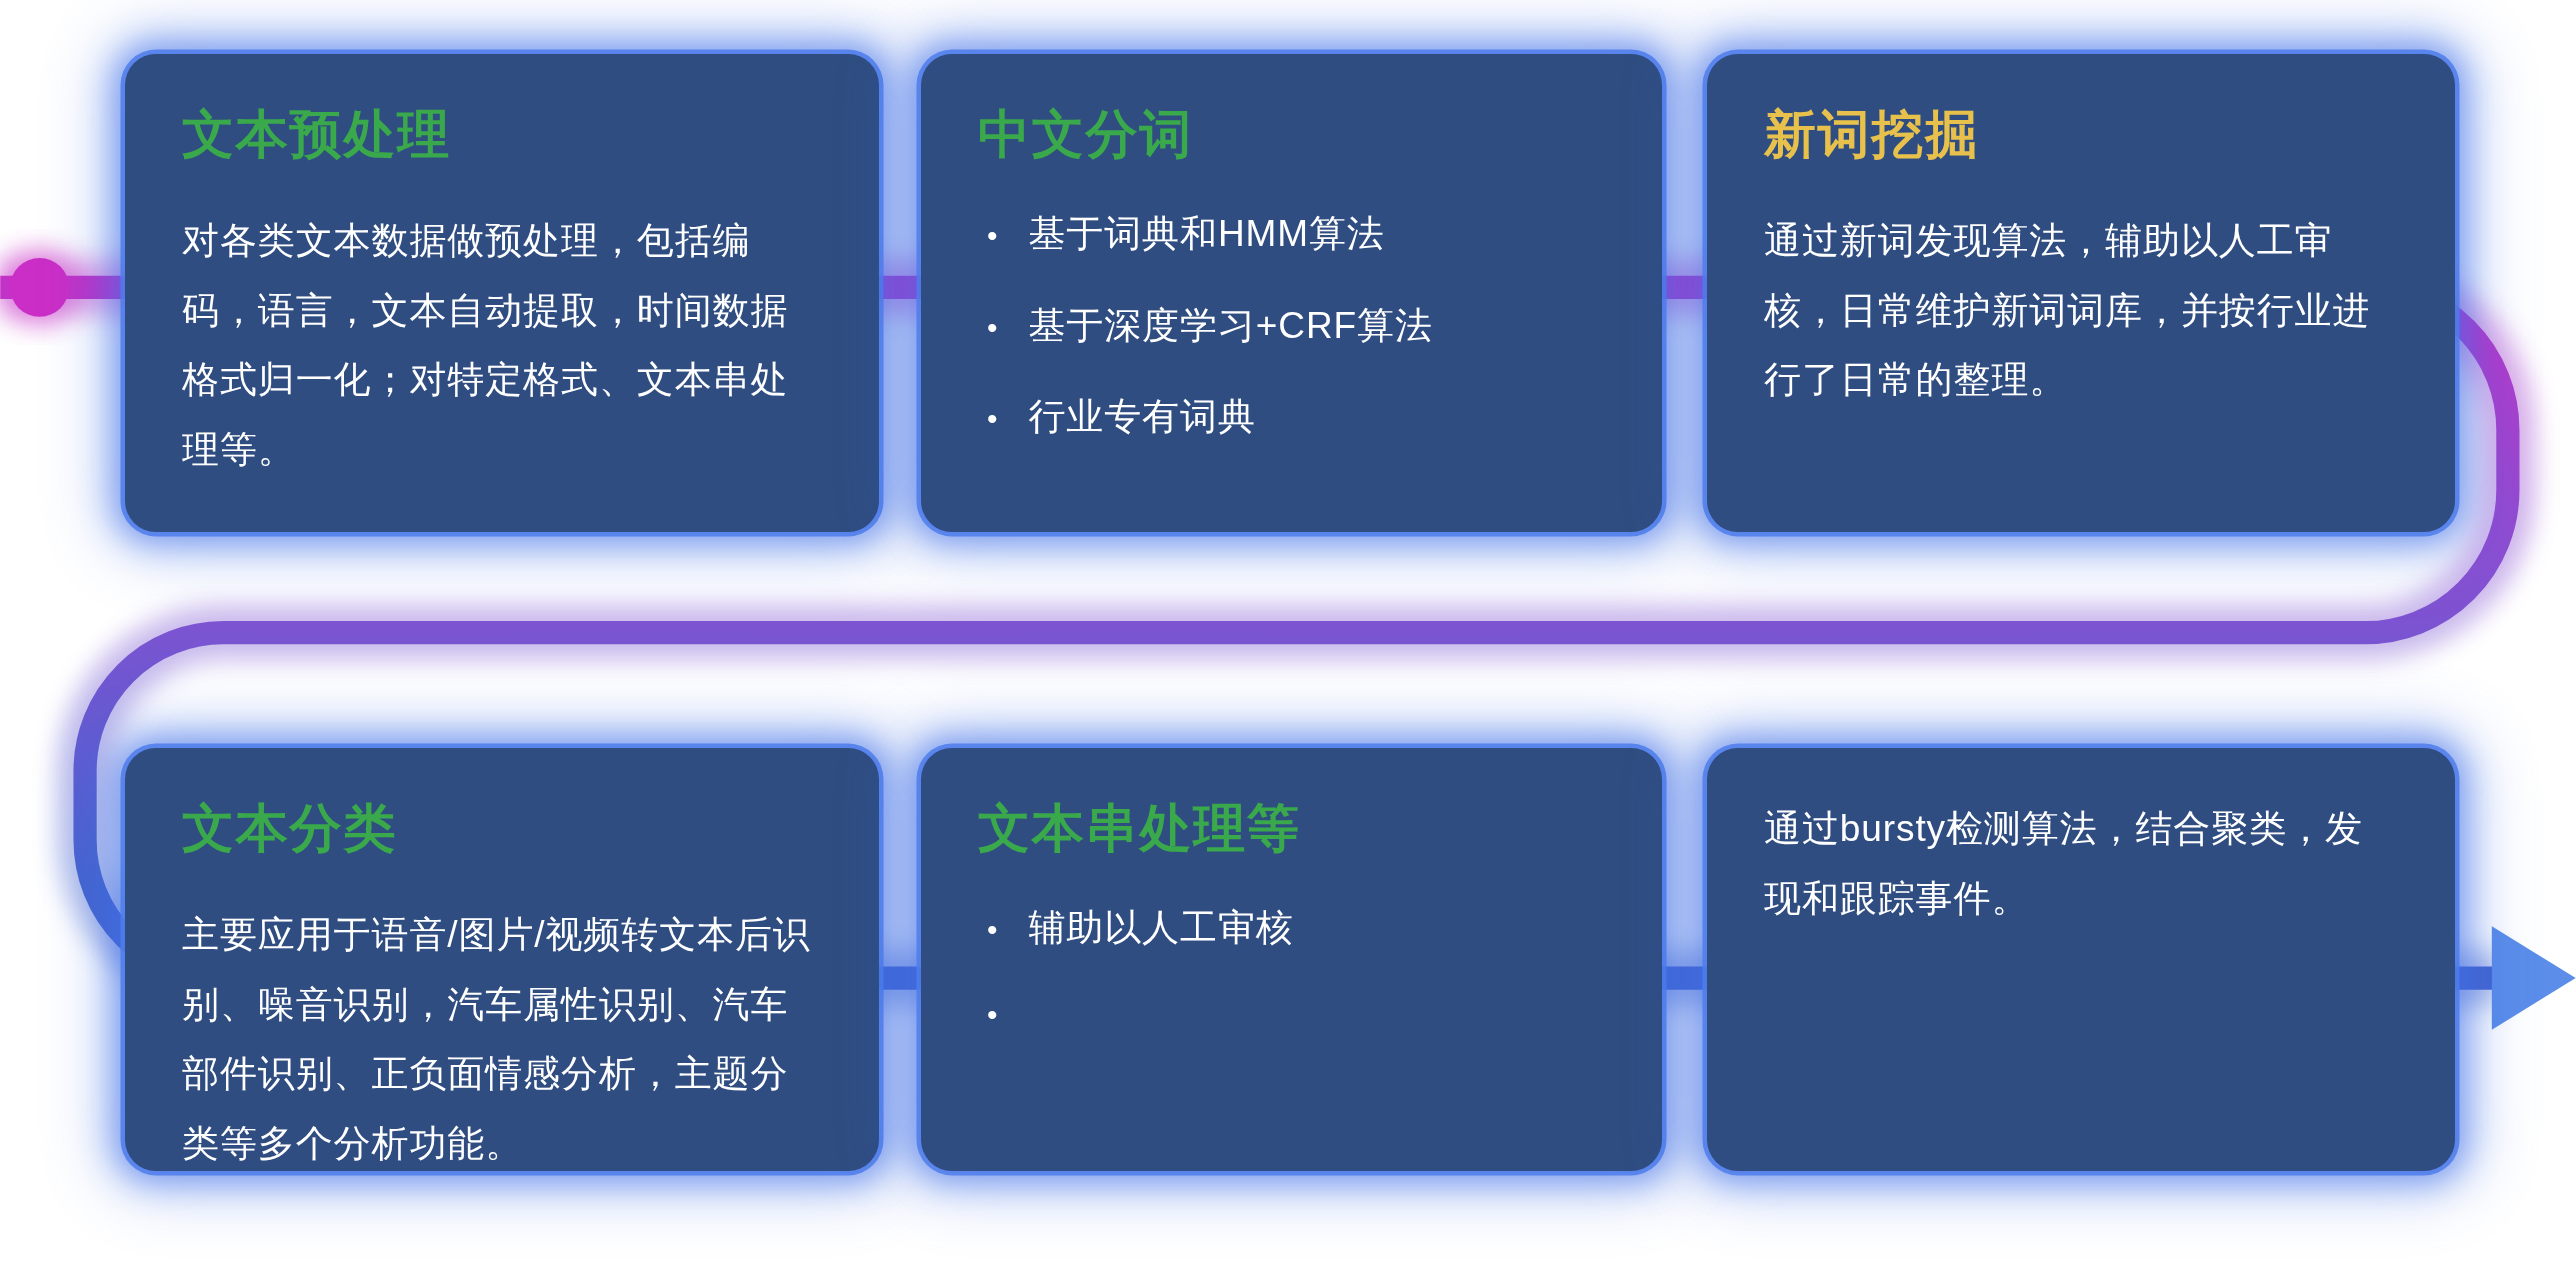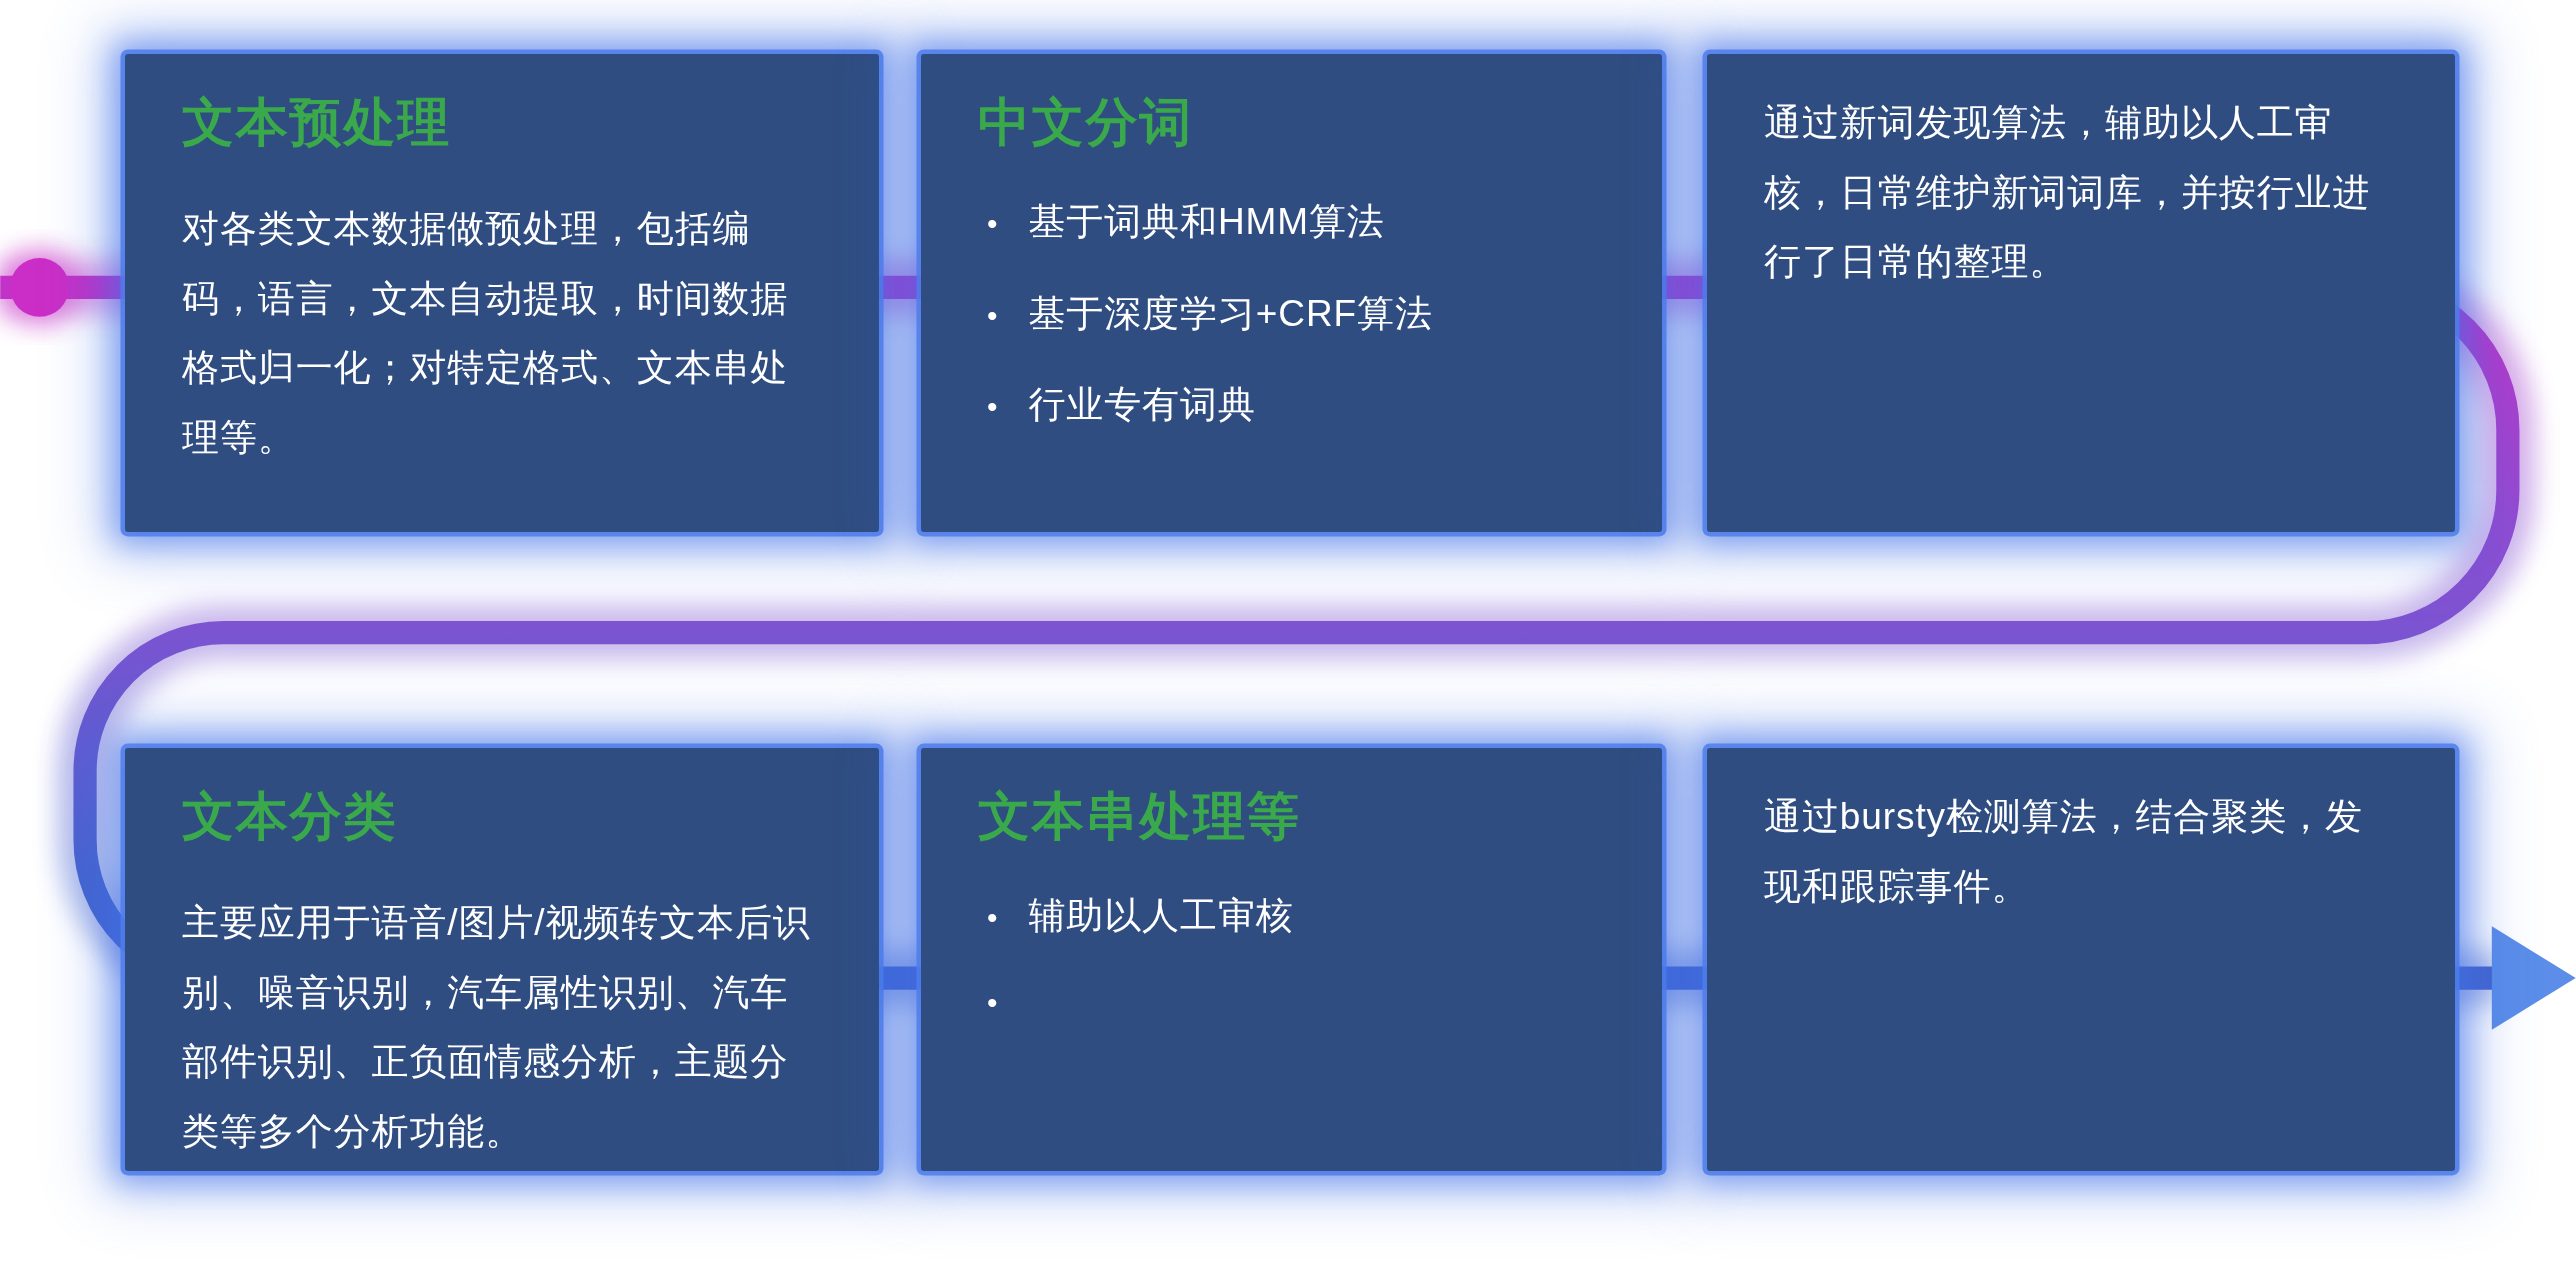--- a/index.html
+++ b/index.html
@@ -23,22 +23,22 @@
     background:var(--page-bg);
   }
   svg.flow{position:absolute;left:0;top:0;width:2576px;height:1277px;z-index:0;}
   .mainpath{fill:none;stroke:url(#lg);stroke-width:26;}
   .glowpath{fill:none;stroke:url(#lg);stroke-width:62;opacity:.40;}
   .card{
     position:absolute;
     z-index:1;
     box-sizing:border-box;
     background:var(--card-bg);
-    border-radius:3px;
-    padding:34px 57px;
+    border-radius:31px;
+    padding:46px 57px;
     box-shadow:0 0 0 4.5px rgba(78,124,235,.85), 0 0 30px 12.5px rgba(64,112,232,.55), 0 0 62px 23px rgba(64,112,232,.30);
   }
   .c1{left:125px;width:754px;}
   .c2{left:921px;width:741px;}
   .c3{left:1707px;width:748px;}
   .r1{top:54px;height:478px;}
   .r2{top:748px;height:423px;}
   .card-title{
     margin:0 0 36px 0;
     font-size:52px;
@@ -118,20 +118,21 @@
         <span>基于深度学习+CRF算法</span>
       </li>
       <li>
         <span class="bullet-dot">•</span>
         <span>行业专有词典</span>
       </li>
     </ul>
   </section>
 
   <section class="card c3 r1">
+    <h2 class="card-title yellow">新词挖掘</h2>
     <p class="card-body">通过新词发现算法，辅助以人工审核，日常维护新词词库，并按行业进行了日常的整理。</p>
   </section>
 
   <section class="card c1 r2">
     <h2 class="card-title green">文本分类</h2>
     <p class="card-body">主要应用于语音/图片/视频转文本后识别、噪音识别，汽车属性识别、汽车部件识别、正负面情感分析，主题分类等多个分析功能。</p>
   </section>
 
   <section class="card c2 r2">
     <h2 class="card-title green">文本串处理等</h2>

